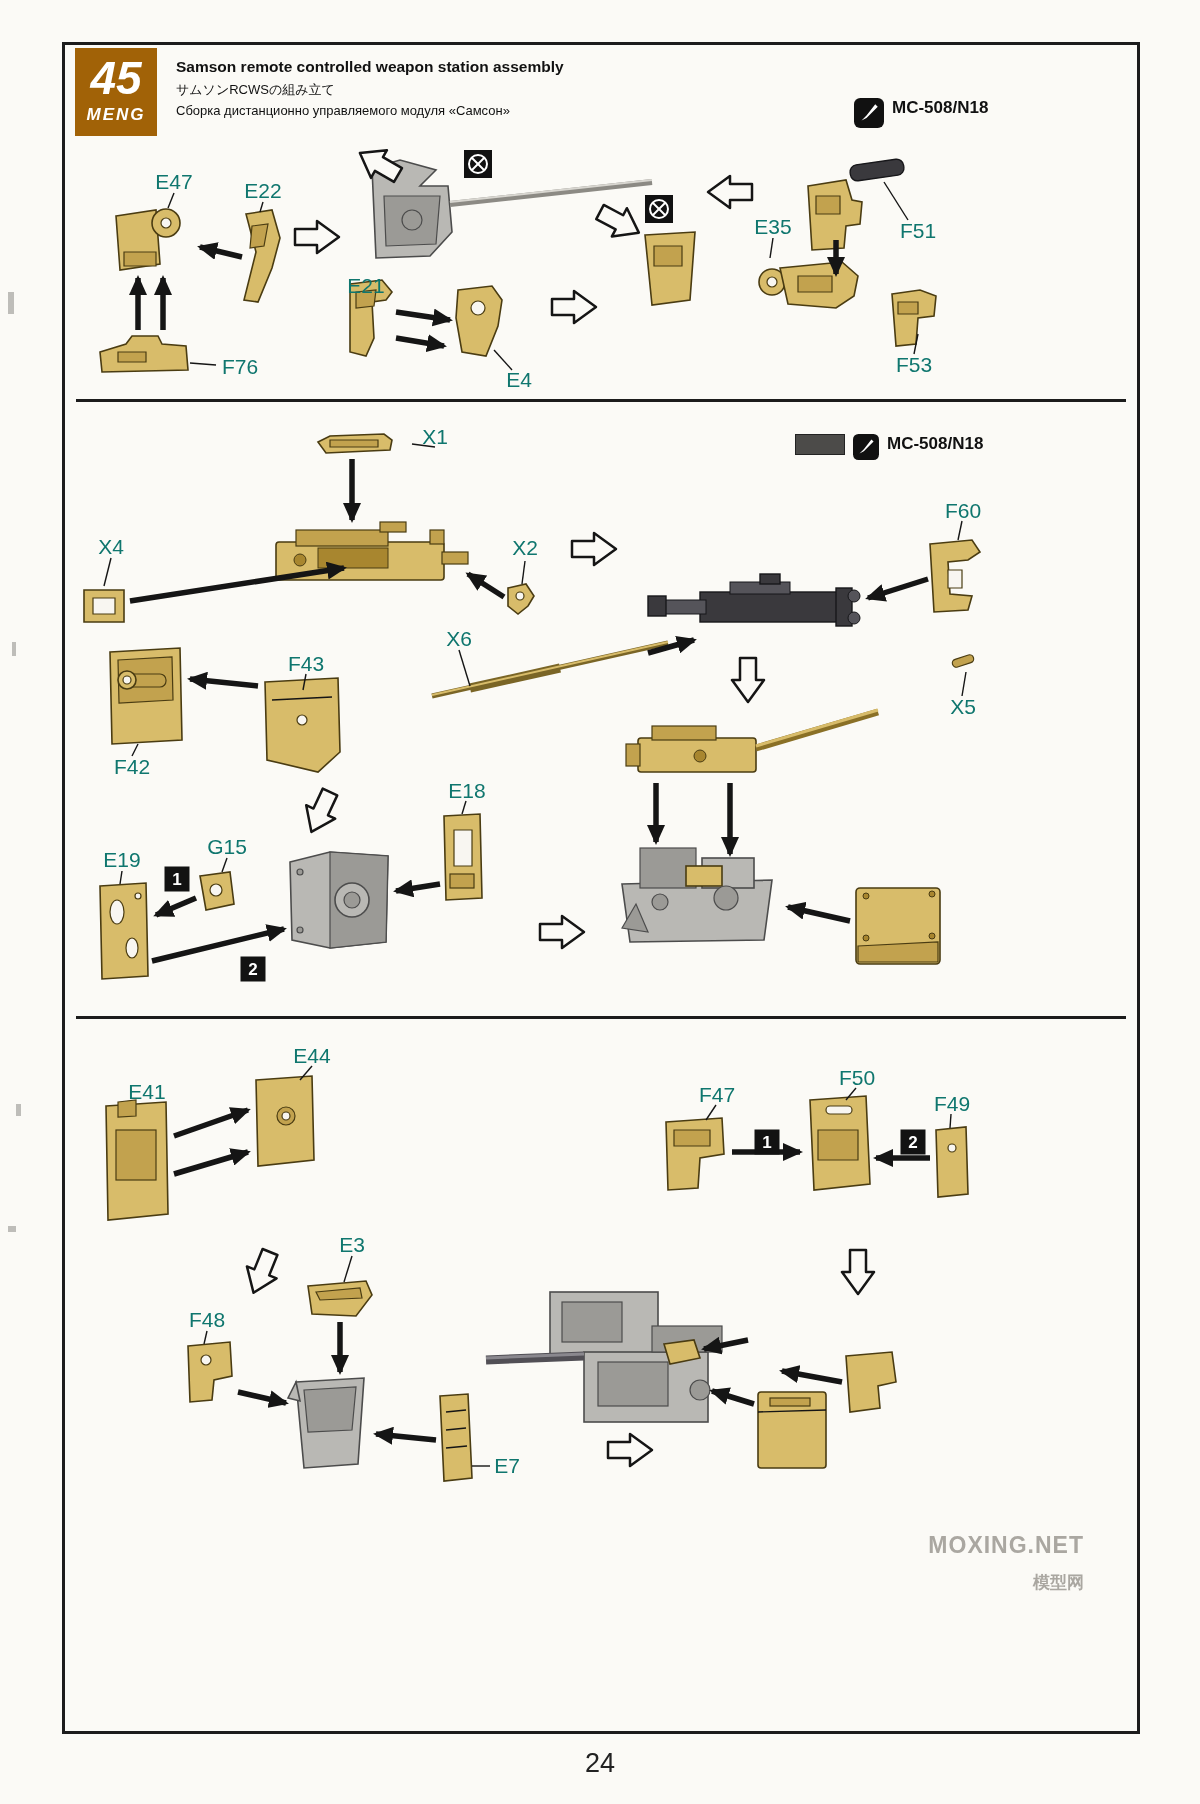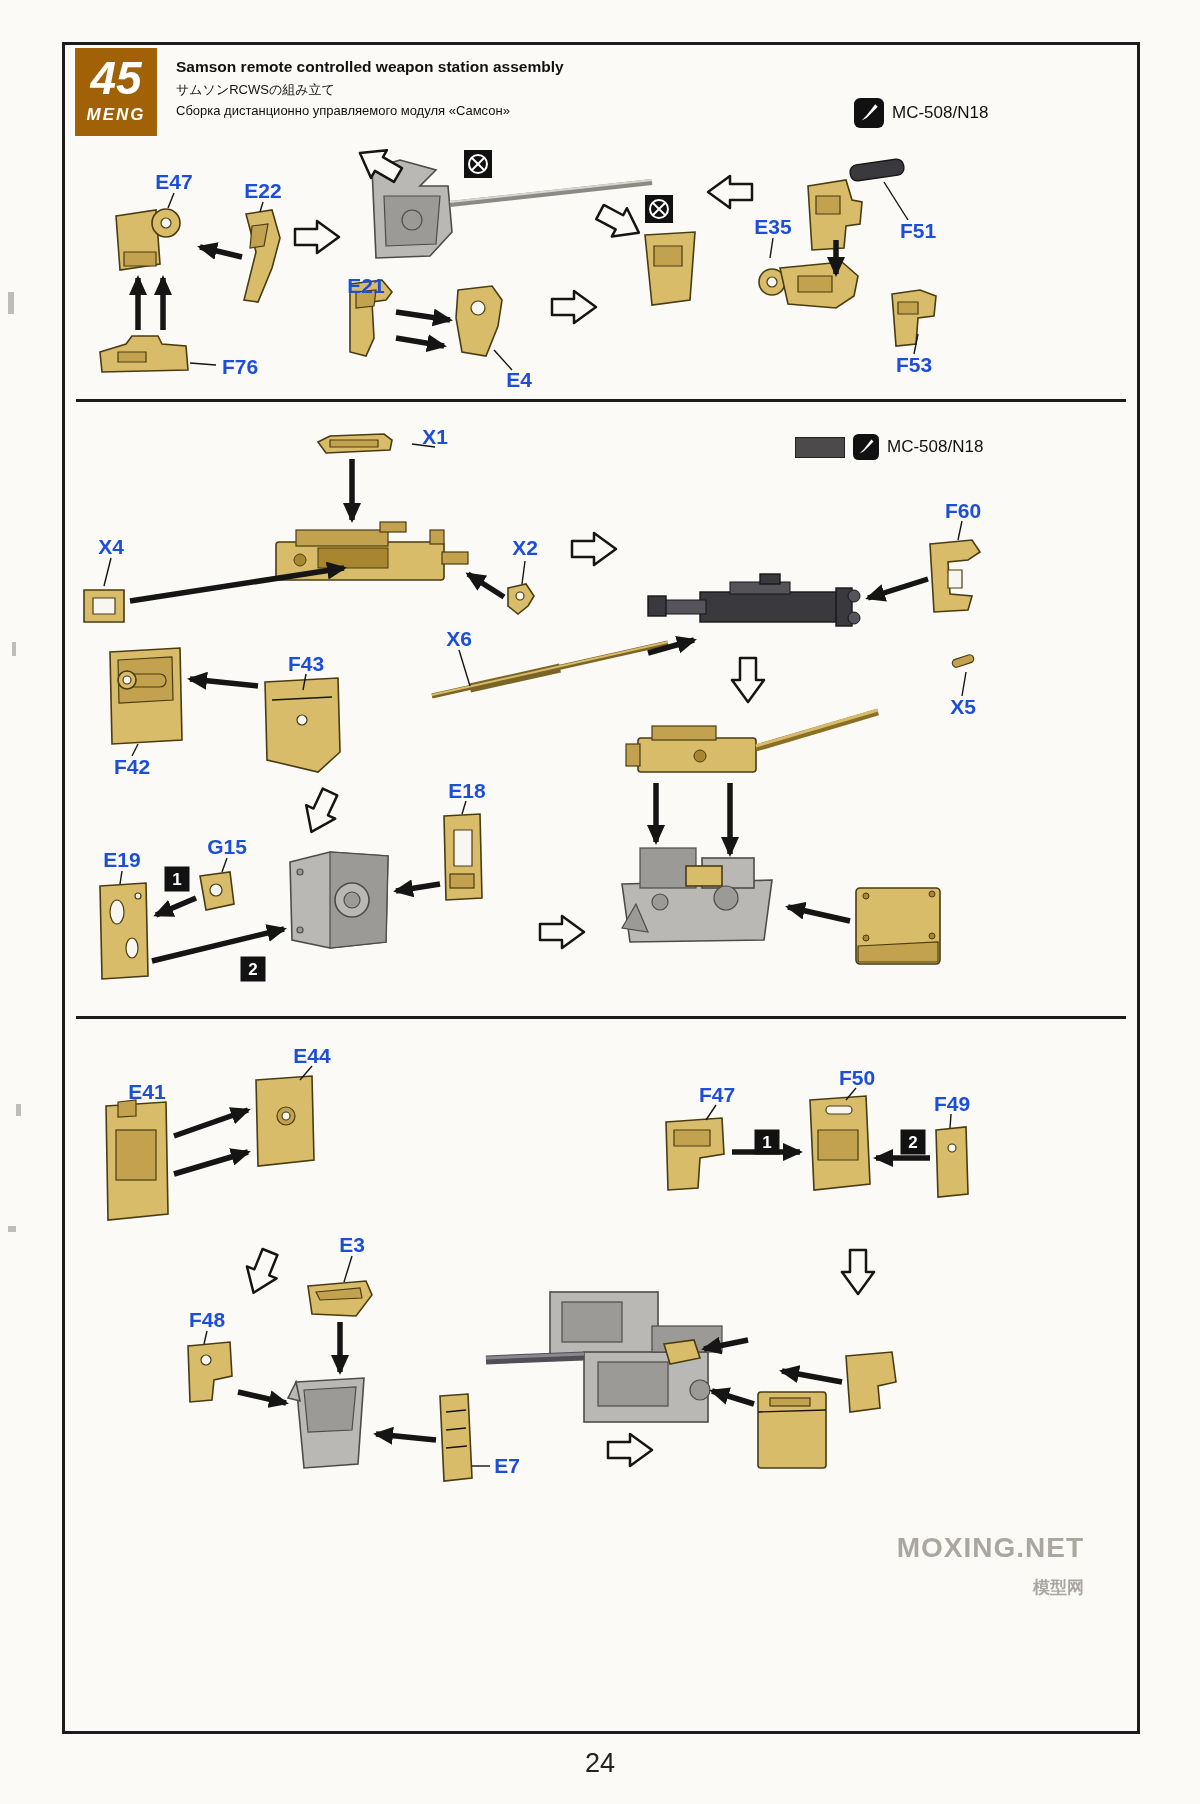--- a/index.html
+++ b/index.html
@@ -11,33 +11,33 @@
   .art{position:absolute;left:0;top:0;z-index:3}
   .divider{position:absolute;left:76px;width:1050px;height:3px;background:#1c1c1c;z-index:4}
   .stepbox{position:absolute;left:75px;top:48px;width:82px;height:88px;background:#a16207;color:#fff;text-align:center;z-index:6}
   .stepnum{font-size:46px;font-weight:bold;font-style:italic;line-height:54px;margin-top:3px}
   .brand{font-size:17px;font-weight:bold;font-style:italic;letter-spacing:2px;margin-top:0}
   .titles{position:absolute;left:176px;top:52px;z-index:6}
   .t-zh{font-size:21px;font-weight:bold;letter-spacing:2px}
   .t-en{font-size:15.5px;font-weight:bold;margin-top:6px}
   .t-ja{font-size:13px;margin-top:5px}
   .t-ru{font-size:13px;font-weight:normal;margin-top:4px}
-  .paint{position:absolute;display:flex;align-items:center;gap:8px;z-index:6;font-weight:normal;font-size:17px;white-space:nowrap}
+  .paint{position:absolute;display:flex;align-items:flex-start;gap:8px;z-index:6;font-weight:bold;font-size:17px;white-space:nowrap}
   .chip{width:30px;height:30px;flex:0 0 auto}
   .chip.small{width:26px;height:26px}
   .swatch{width:50px;height:21px;background:#4c4b49;border:1px solid #222;flex:0 0 auto}
   .gunbody{position:absolute;left:118px;top:468px;width:140px;text-align:right;z-index:6;line-height:16px}
   .gb1,.gb2{font-weight:bold;font-size:13px}
   .gb3{font-size:12px}
   .gb4{font-weight:bold;font-size:12px}
-  .plabel{position:absolute;transform:translate(-50%,-50%);font-weight:bold;font-size:21px;color:#1d4ed8;z-index:6;white-space:nowrap}
+  .plabel{position:absolute;transform:translate(-50%,-50%);font-weight:normal;font-size:21px;color:#0f766e;z-index:6;white-space:nowrap}
   .badge{position:absolute;width:25px;height:25px;background:#121212;color:#fff;font-weight:bold;font-size:17px;display:flex;align-items:center;justify-content:center;transform:translate(-50%,-50%);z-index:6}
   .pagenum{position:absolute;left:0;right:0;top:1748px;text-align:center;font-size:27px;color:#222;z-index:6}
   .watermark{position:absolute;right:116px;top:1532px;text-align:right;z-index:6;color:#aaa7a1;font-weight:bold}
-  .wm1{font-size:28px;letter-spacing:1px}
+  .wm1{font-size:23px;letter-spacing:1px}
   .wm2{font-size:17px;margin-top:12px}
   
   .tan{fill:#d8bc6a;stroke:#4a3c12;stroke-width:1.6}
   .tan2{fill:#c2a24e;stroke:#4a3c12;stroke-width:1.2}
   .tan3{fill:#a8862f;stroke:#4a3c12;stroke-width:1}
   .gry{fill:#b9b8b4;stroke:#4c4c4c;stroke-width:1.6}
   .gry2{fill:#9b9a96;stroke:#4c4c4c;stroke-width:1.2}
   .drk{fill:#3a393d;stroke:#17171a;stroke-width:1.4}
   .drk2{fill:#55545a;stroke:#17171a;stroke-width:1}
   .hole{fill:#f8f6f1;stroke:#4a3c12;stroke-width:1.2}

